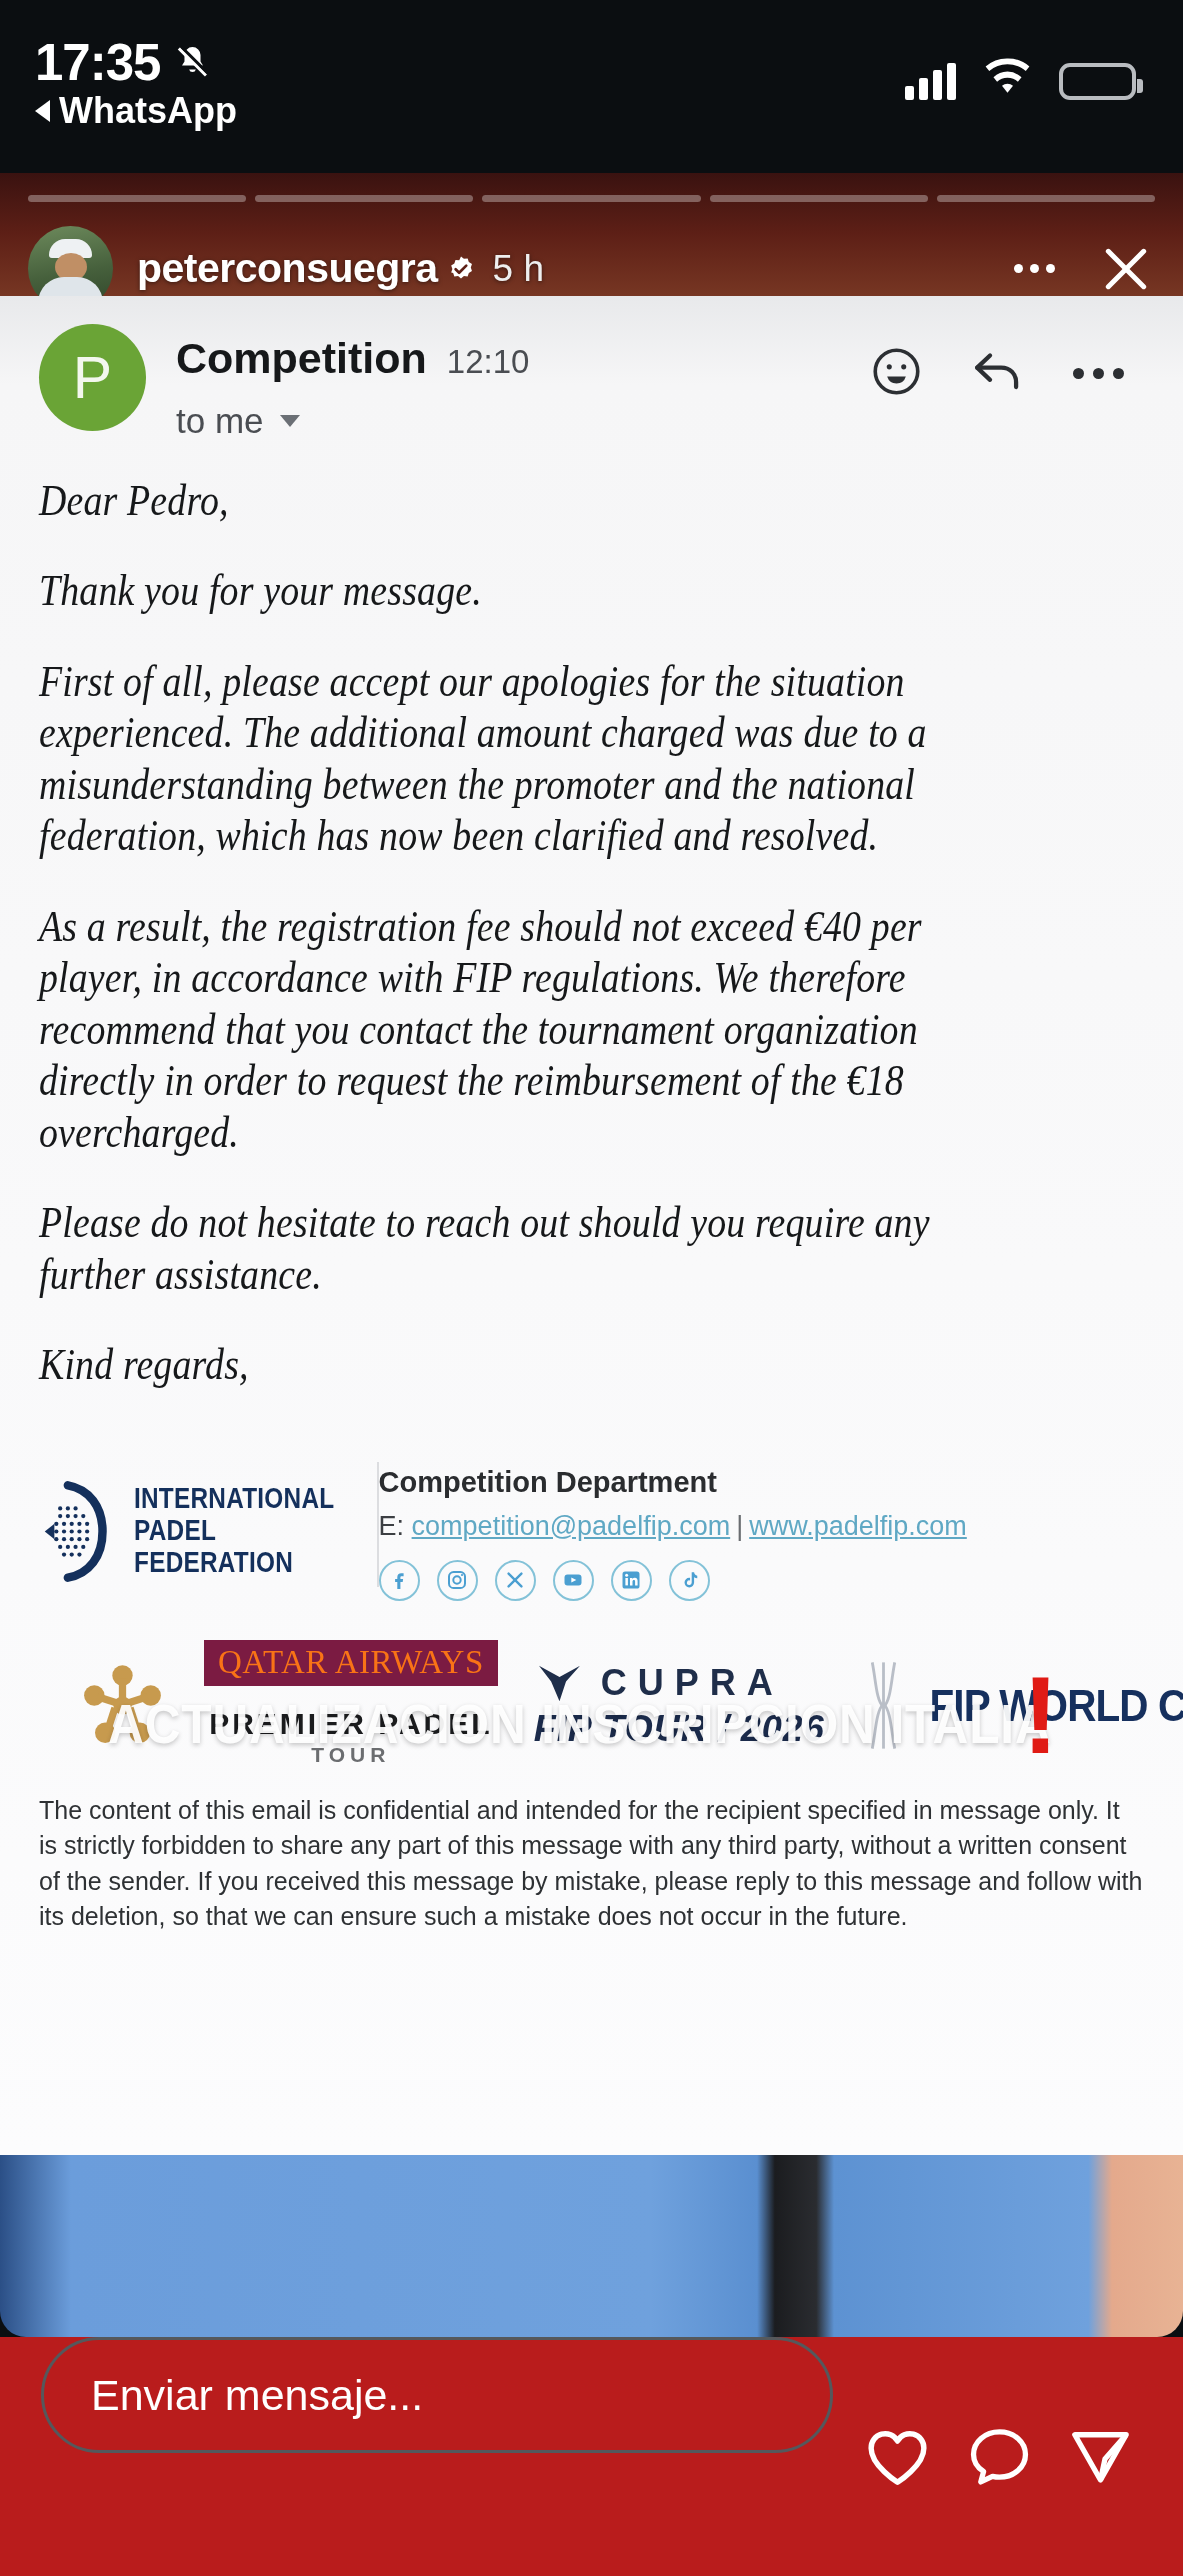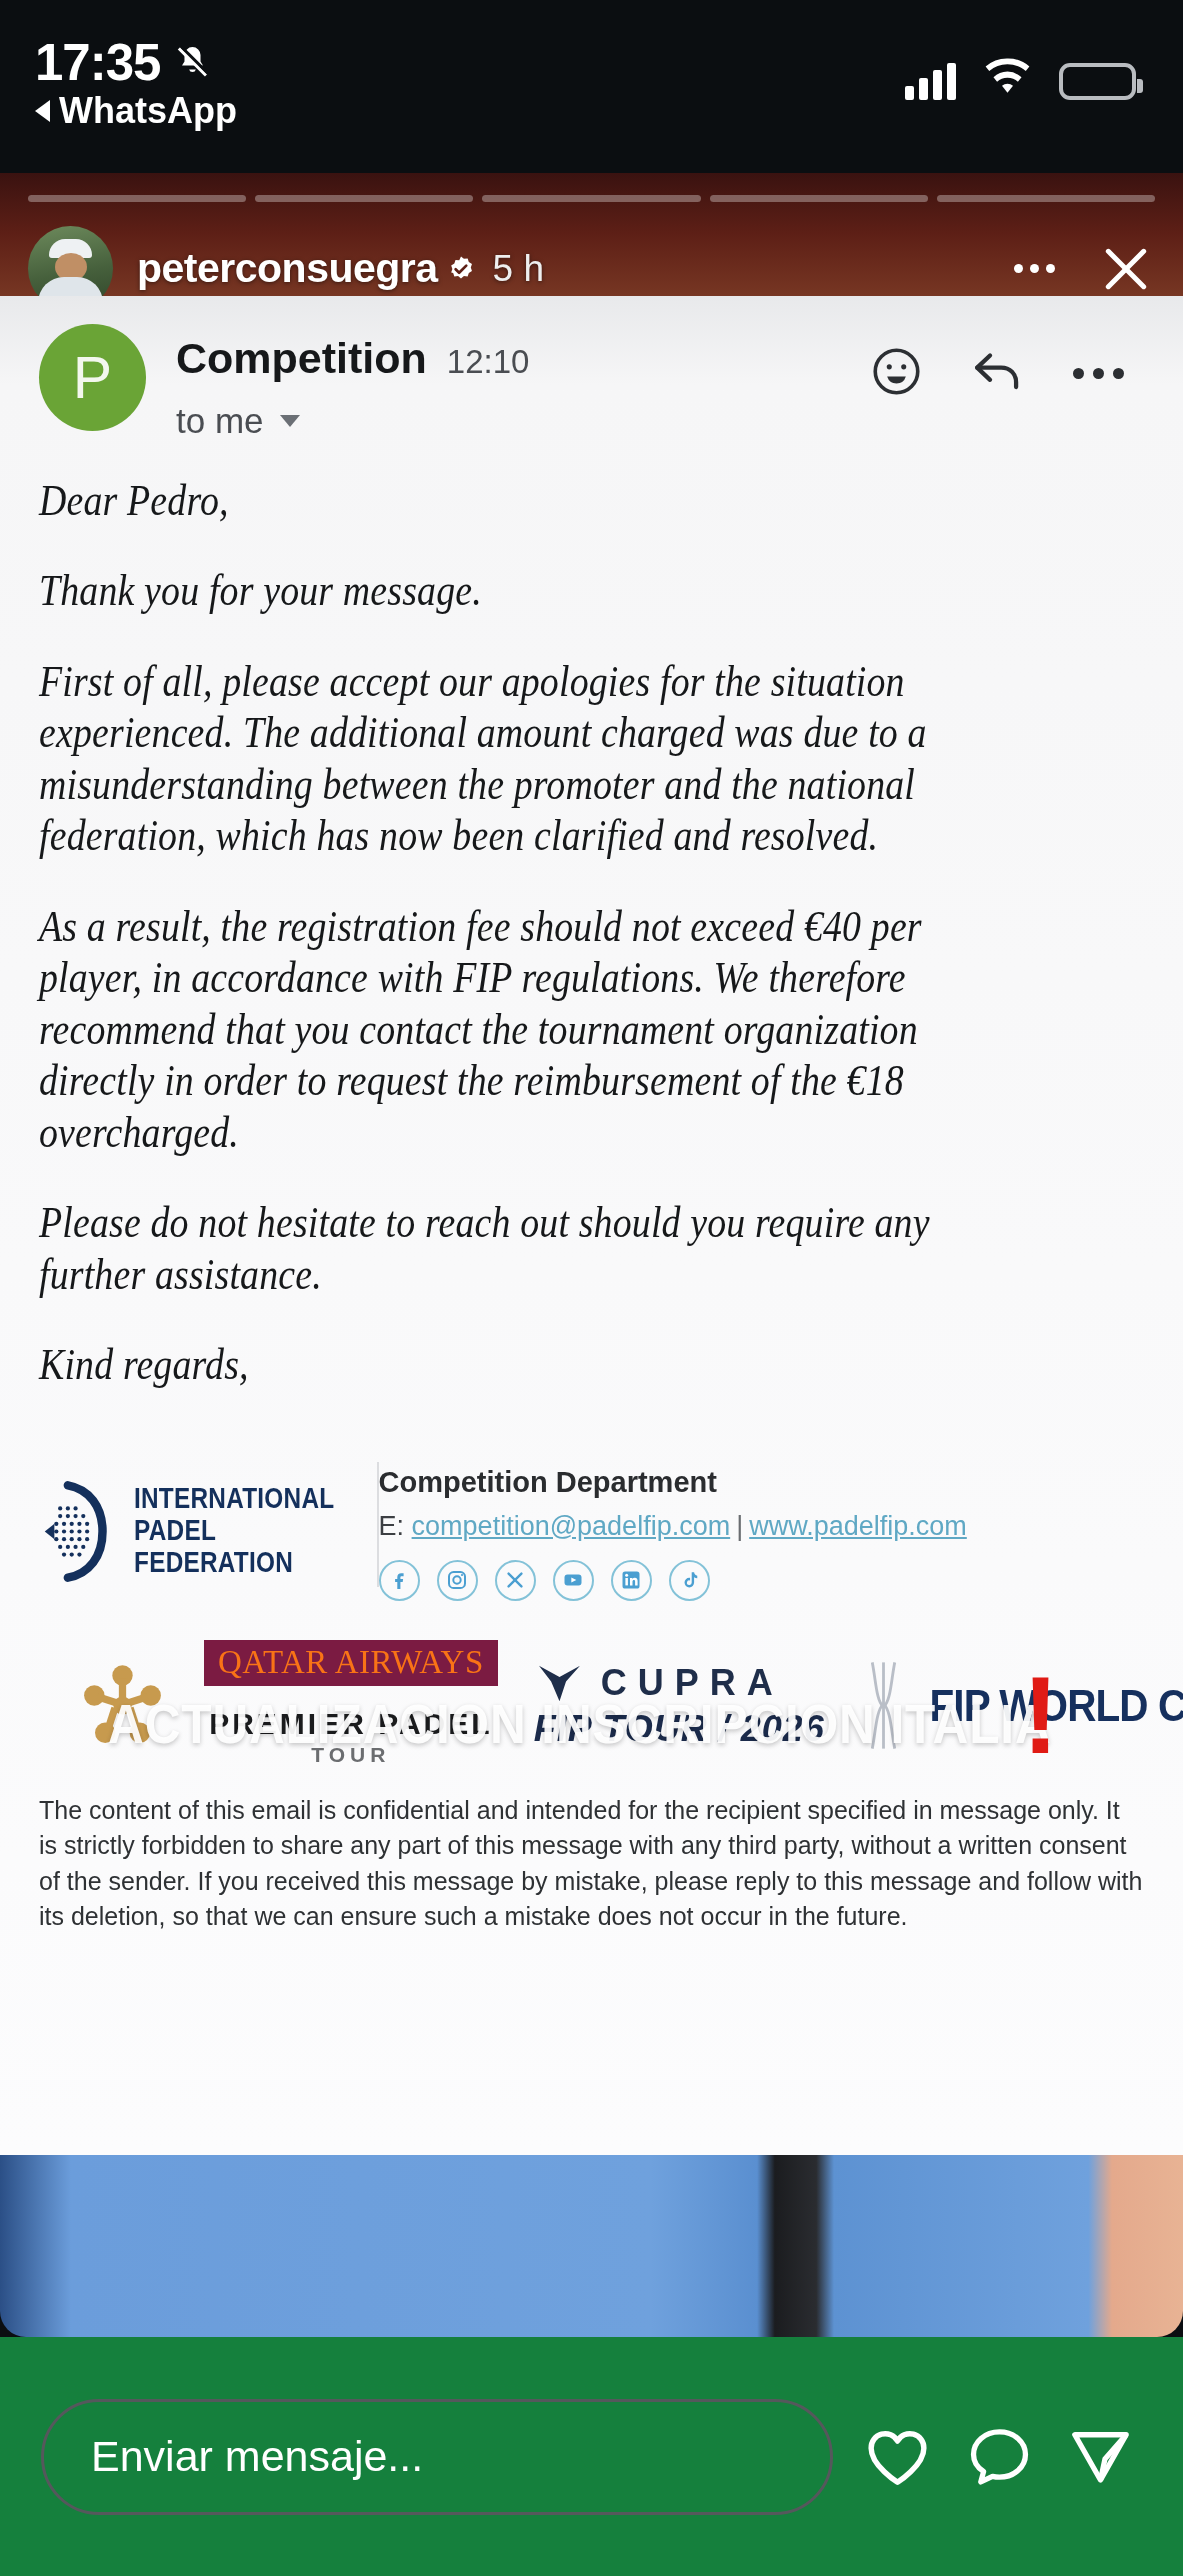--- a/index.html
+++ b/index.html
@@ -114,22 +114,22 @@
 
   .disclaimer { padding:10px 39px 0 39px; font-size:25px; line-height:1.42; color:#2e3134; }
 
   
   .photo { position:absolute; top:2155px; left:0; width:1183px; height:182px;
            border-radius:0 0 26px 26px; overflow:hidden;
            background:linear-gradient(90deg,#2b4f86 0%, #6b9ddb 6%, #6fa1dd 55%, #5a8fd0 64%,
                       #1b1c1f 65.5%, #2a2c30 69%, #5d92d2 70.5%, #6fa1dd 92%, #e4a98c 94%, #e8b394 100%); }
 
   
-  .bottom { position:absolute; bottom:0; left:0; width:1183px; height:239px; background:#15803d;
-            display:flex; align-items:center; padding:0 41px; gap:30px; }
+  .bottom { position:absolute; bottom:0; left:0; width:1183px; height:239px; background:#b91c1c;
+            display:flex; padding:0 41px; gap:30px; }
   .msg-input { flex:1; height:116px; border:3px solid #55585c; border-radius:59px;
                display:flex; align-items:center; padding-left:47px; color:#fff; font-size:43px; }
   .bot-icons { display:flex; align-items:center; gap:34px; padding-right:8px; }
   .bot-icons svg { display:block; }
 </style>
 </head>
 <body>
 
 <div class="phone">
 

